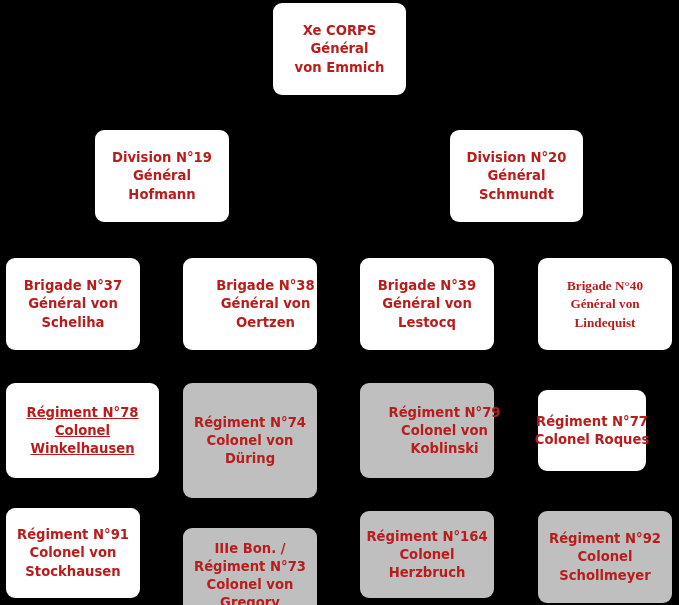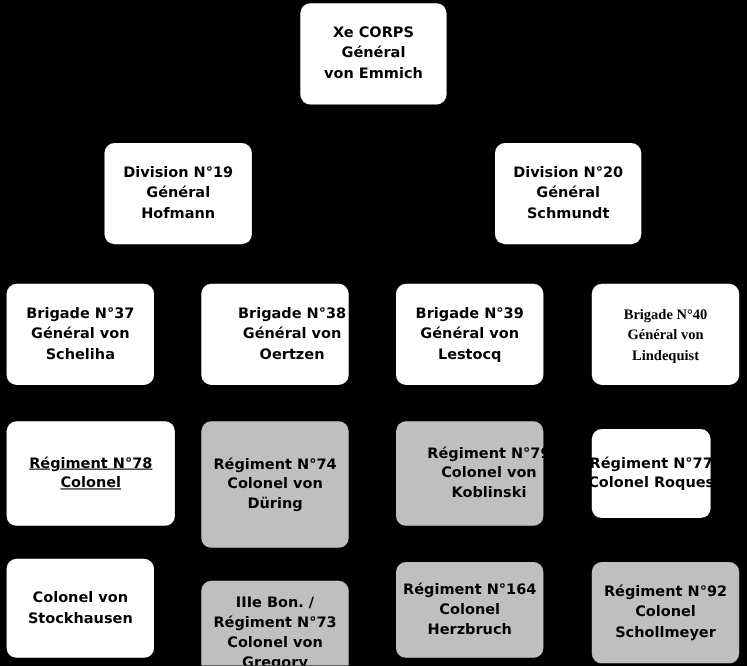--- a/index.html
+++ b/index.html
@@ -24,21 +24,21 @@
   }
   .node {
     position: absolute;
     box-sizing: border-box;
     border-radius: 9px;
     display: flex;
     flex-direction: column;
     align-items: center;
     justify-content: center;
     text-align: center;
-    color: #000000;
+    color: #b91c1c;
     font-weight: bold;
     font-size: 13.2px;
     line-height: 1.0;
     padding: 4px 5px;
   }
   .node.fill-white { background: #ffffff; }
   .node.fill-gray  { background: #bfbfbf; }
   .node .line {
     display: block;
     white-space: nowrap;
@@ -113,40 +113,42 @@
 
   <div class="node fill-white" id="node-bde-40">
     <span class="line">Brigade N°40</span>
     <span class="line">Général von</span>
     <span class="line">Lindequist</span>
   </div>
 
   <div class="node fill-white" id="node-rgt-78">
     <span class="line">Régiment N°78</span>
     <span class="line">Colonel</span>
+    <span class="line">Winkelhausen</span>
   </div>
 
   <div class="node fill-gray" id="node-rgt-74">
     <span class="line">Régiment N°74</span>
     <span class="line">Colonel von</span>
     <span class="line">Düring</span>
   </div>
 
   <div class="node fill-gray" id="node-rgt-79">
     <span class="line">Régiment N°79</span>
     <span class="line">Colonel von</span>
     <span class="line">Koblinski</span>
   </div>
 
   <div class="node fill-white" id="node-rgt-77">
     <span class="line">Régiment N°77</span>
     <span class="line">Colonel Roques</span>
   </div>
 
   <div class="node fill-white" id="node-rgt-91">
+    <span class="line">Régiment N°91</span>
     <span class="line">Colonel von</span>
     <span class="line">Stockhausen</span>
   </div>
 
   <div class="node fill-gray" id="node-rgt-73">
     <span class="line">IIIe Bon. /</span>
     <span class="line">Régiment N°73</span>
     <span class="line">Colonel von</span>
     <span class="line">Gregory</span>
   </div>

